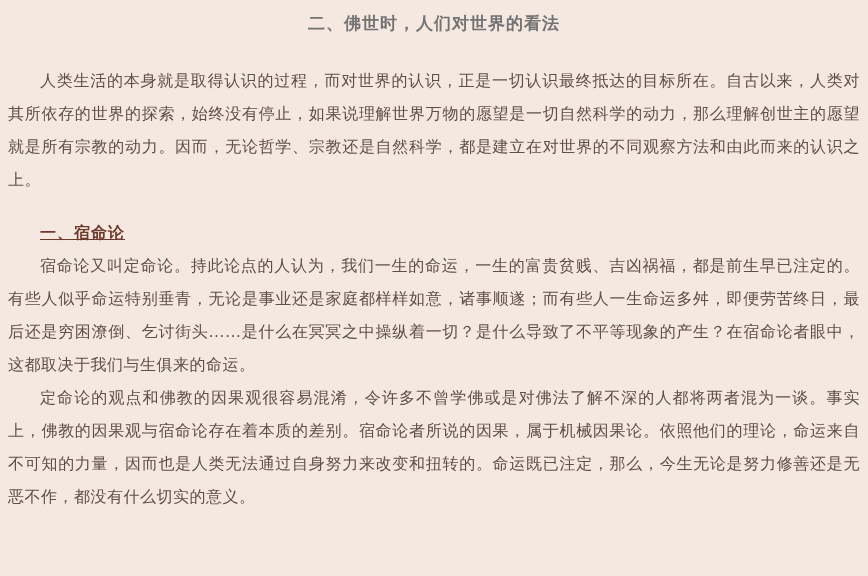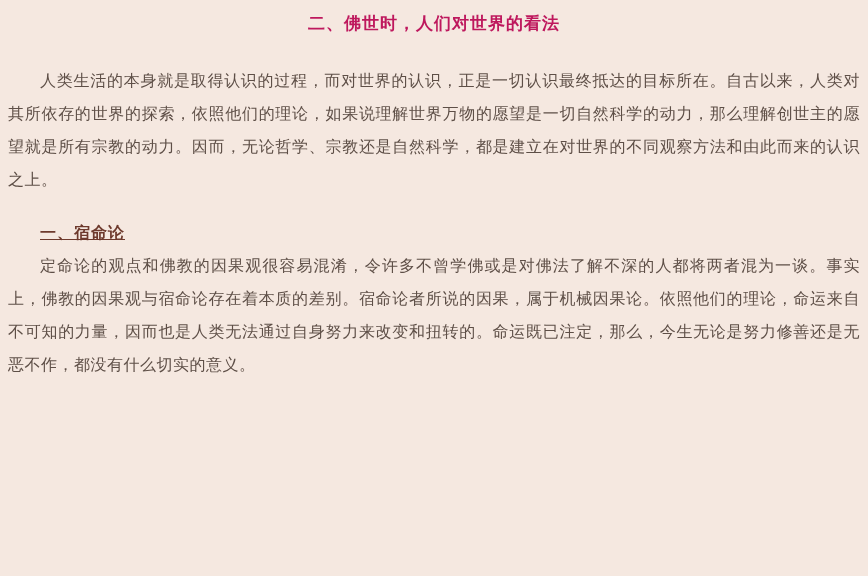--- a/index.html
+++ b/index.html
@@ -40,22 +40,23 @@
     text-indent: 2em;
     font-weight: bold;
     letter-spacing: 1px;
     text-decoration: underline;
   }
 </style>
 </head>
 <body style="background: rgb(245, 232, 224);">
 
 <div class="page">
-  <h1 class="doc-title" style="color: #be185d;">二、佛世时，人们对世界的看法</h1>
+  <h1 class="doc-title" style="color: #737373;">二、佛世时，人们对世界的看法</h1>
 
   <div class="body-text">
-    <p class="first" style="color: rgb(94, 79, 71);">人类生活的本身就是取得认识的过程，而对世界的认识，正是一切认识最终抵达的目标所在。自古以来，人类对其所依存的世界的探索，依照他们的理论，如果说理解世界万物的愿望是一切自然科学的动力，那么理解创世主的愿望就是所有宗教的动力。因而，无论哲学、宗教还是自然科学，都是建立在对世界的不同观察方法和由此而来的认识之上。</p>
+    <p class="first" style="color: rgb(94, 79, 71);">人类生活的本身就是取得认识的过程，而对世界的认识，正是一切认识最终抵达的目标所在。自古以来，人类对其所依存的世界的探索，始终没有停止，如果说理解世界万物的愿望是一切自然科学的动力，那么理解创世主的愿望就是所有宗教的动力。因而，无论哲学、宗教还是自然科学，都是建立在对世界的不同观察方法和由此而来的认识之上。</p>
 
     <h2 class="section-heading" style="color: rgb(110, 58, 45);">一、宿命论</h2>
 
+    <p style="color: rgb(94, 79, 71);">宿命论又叫定命论。持此论点的人认为，我们一生的命运，一生的富贵贫贱、吉凶祸福，都是前生早已注定的。有些人似乎命运特别垂青，无论是事业还是家庭都样样如意，诸事顺遂；而有些人一生命运多舛，即便劳苦终日，最后还是穷困潦倒、乞讨街头……是什么在冥冥之中操纵着一切？是什么导致了不平等现象的产生？在宿命论者眼中，这都取决于我们与生俱来的命运。</p>
     <p style="color: rgb(94, 79, 71);">定命论的观点和佛教的因果观很容易混淆，令许多不曾学佛或是对佛法了解不深的人都将两者混为一谈。事实上，佛教的因果观与宿命论存在着本质的差别。宿命论者所说的因果，属于机械因果论。依照他们的理论，命运来自不可知的力量，因而也是人类无法通过自身努力来改变和扭转的。命运既已注定，那么，今生无论是努力修善还是无恶不作，都没有什么切实的意义。</p>
   </div>
 </div>
 
 </body></html>

